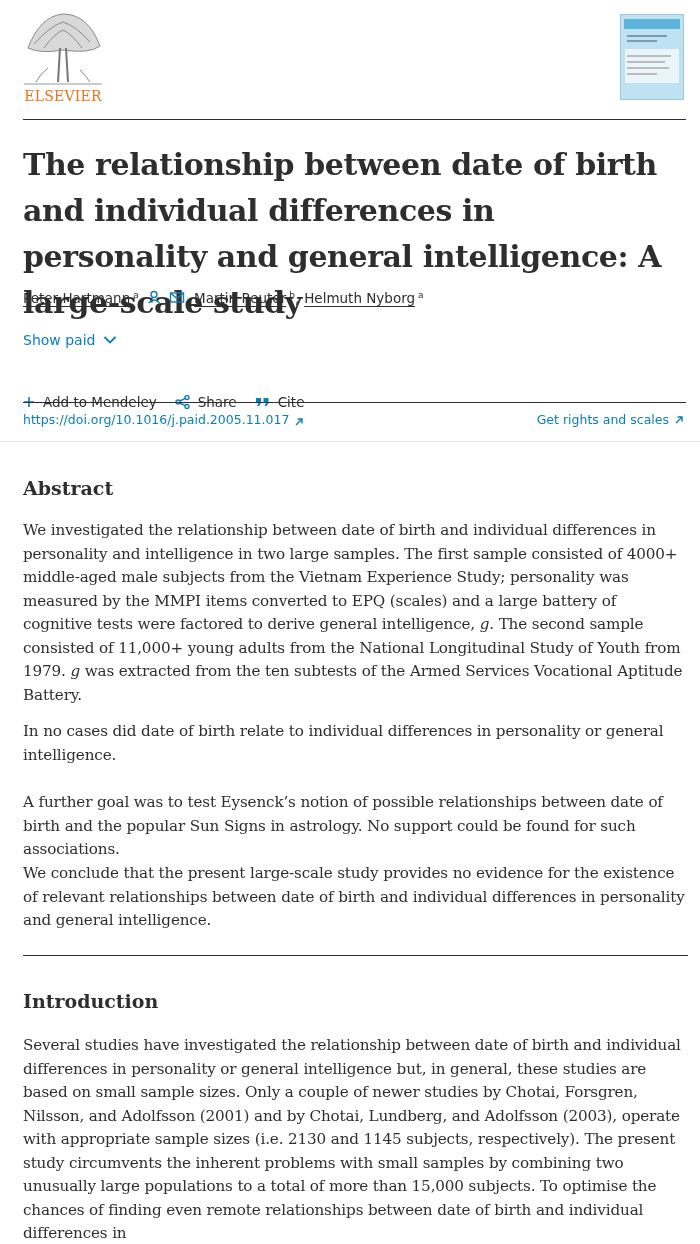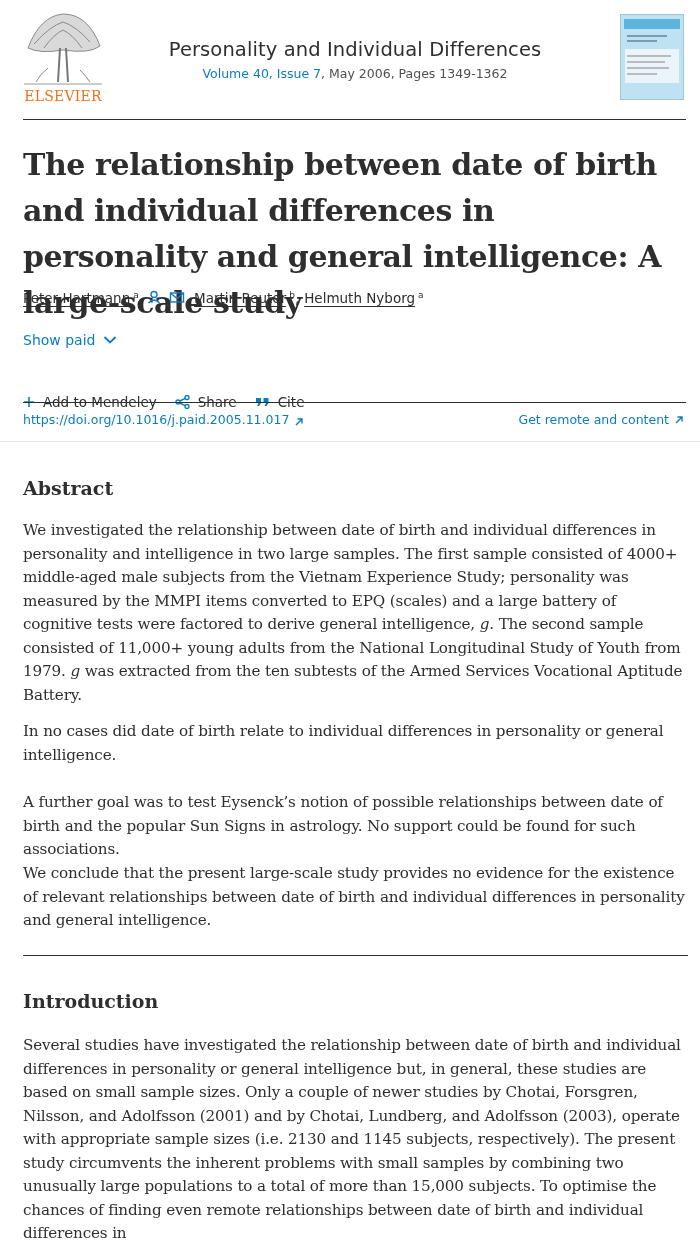--- a/index.html
+++ b/index.html
@@ -57,26 +57,20 @@
     <svg width="86" height="78" viewBox="0 0 86 78">
       <g fill="none" stroke="#8a8a8a" stroke-width="1">
         <path d="M8 40 Q20 8 43 6 Q68 6 80 38 Q70 46 43 42 Q20 46 8 40 Z" fill="#d9d9d9"></path>
         <path d="M14 36 Q30 18 43 14 M70 34 Q56 18 43 14 M24 40 Q34 26 43 22 M62 40 Q52 26 43 22"></path>
         <path d="M40 40 L38 74 M46 40 L48 74" stroke="#777" stroke-width="2"></path>
         <path d="M28 60 Q20 66 16 74 M60 62 Q66 68 70 74"></path>
         <path d="M4 76 L82 76" stroke="#999"></path>
       </g>
     </svg>
     <div class="logo-text">ELSEVIER</div>
-  </div>
-  <div class="journal">
-    <div class="journal-title">Personality and Individual Differences</div>
-    <div class="journal-meta">
-      <span>Volume 40, Issue 7</span><span class="rest">, May 2006, Pages 1349-1362</span>
-    </div>
   </div>
   <div class="cover">
     <div class="band"></div>
     <div class="line" style="top:20px;width:40px"></div>
     <div class="line" style="top:25px;width:30px"></div>
     <div class="white"></div>
     <div class="line" style="top:40px;width:44px;background:#bbb"></div>
     <div class="line" style="top:46px;width:38px;background:#bbb"></div>
     <div class="line" style="top:52px;width:42px;background:#bbb"></div>
     <div class="line" style="top:58px;width:30px;background:#bbb"></div>
@@ -139,21 +133,21 @@
 
 <div class="rule" style="top:402px"></div>
 
 <div class="doi">
   <span>https://doi.org/10.1016/j.paid.2005.11.017</span>
   <svg width="10" height="10" viewBox="0 0 10 10">
     <path d="M2 8 L8 2 M3.5 2 H8 V6.5" fill="none" stroke="#0c7dbb" stroke-width="1.4"></path>
   </svg>
 </div>
 <div class="rights">
-  <span>Get remote and content</span>
+  <span>Get rights and scales</span>
   <svg width="10" height="10" viewBox="0 0 10 10">
     <path d="M2 8 L8 2 M3.5 2 H8 V6.5" fill="none" stroke="#0c7dbb" stroke-width="1.4"></path>
   </svg>
 </div>
 
 <div class="rule" style="top:441px;left:0;width:700px;background:#e6e6e6"></div>
 
 <h2 class="section-h" style="top:477px">Abstract</h2>
 
 <p class="para" style="top:519px"><span>We investigated the relationship between date of birth and individual differences in personality and intelligence in two large samples. The first sample consisted of 4000+ middle-aged male subjects from the Vietnam Experience Study; personality was measured by the MMPI items converted to EPQ (scales) and a large battery of </span><span class="u">cognitive tests</span><span> were factored to derive general intelligence, </span><i>g</i><span>. The second sample consisted of 11,000+ young adults from the National Longitudinal Study of Youth from 1979. </span><i>g</i><span> was extracted from the ten subtests of the Armed Services Vocational Aptitude Battery.</span></p>

